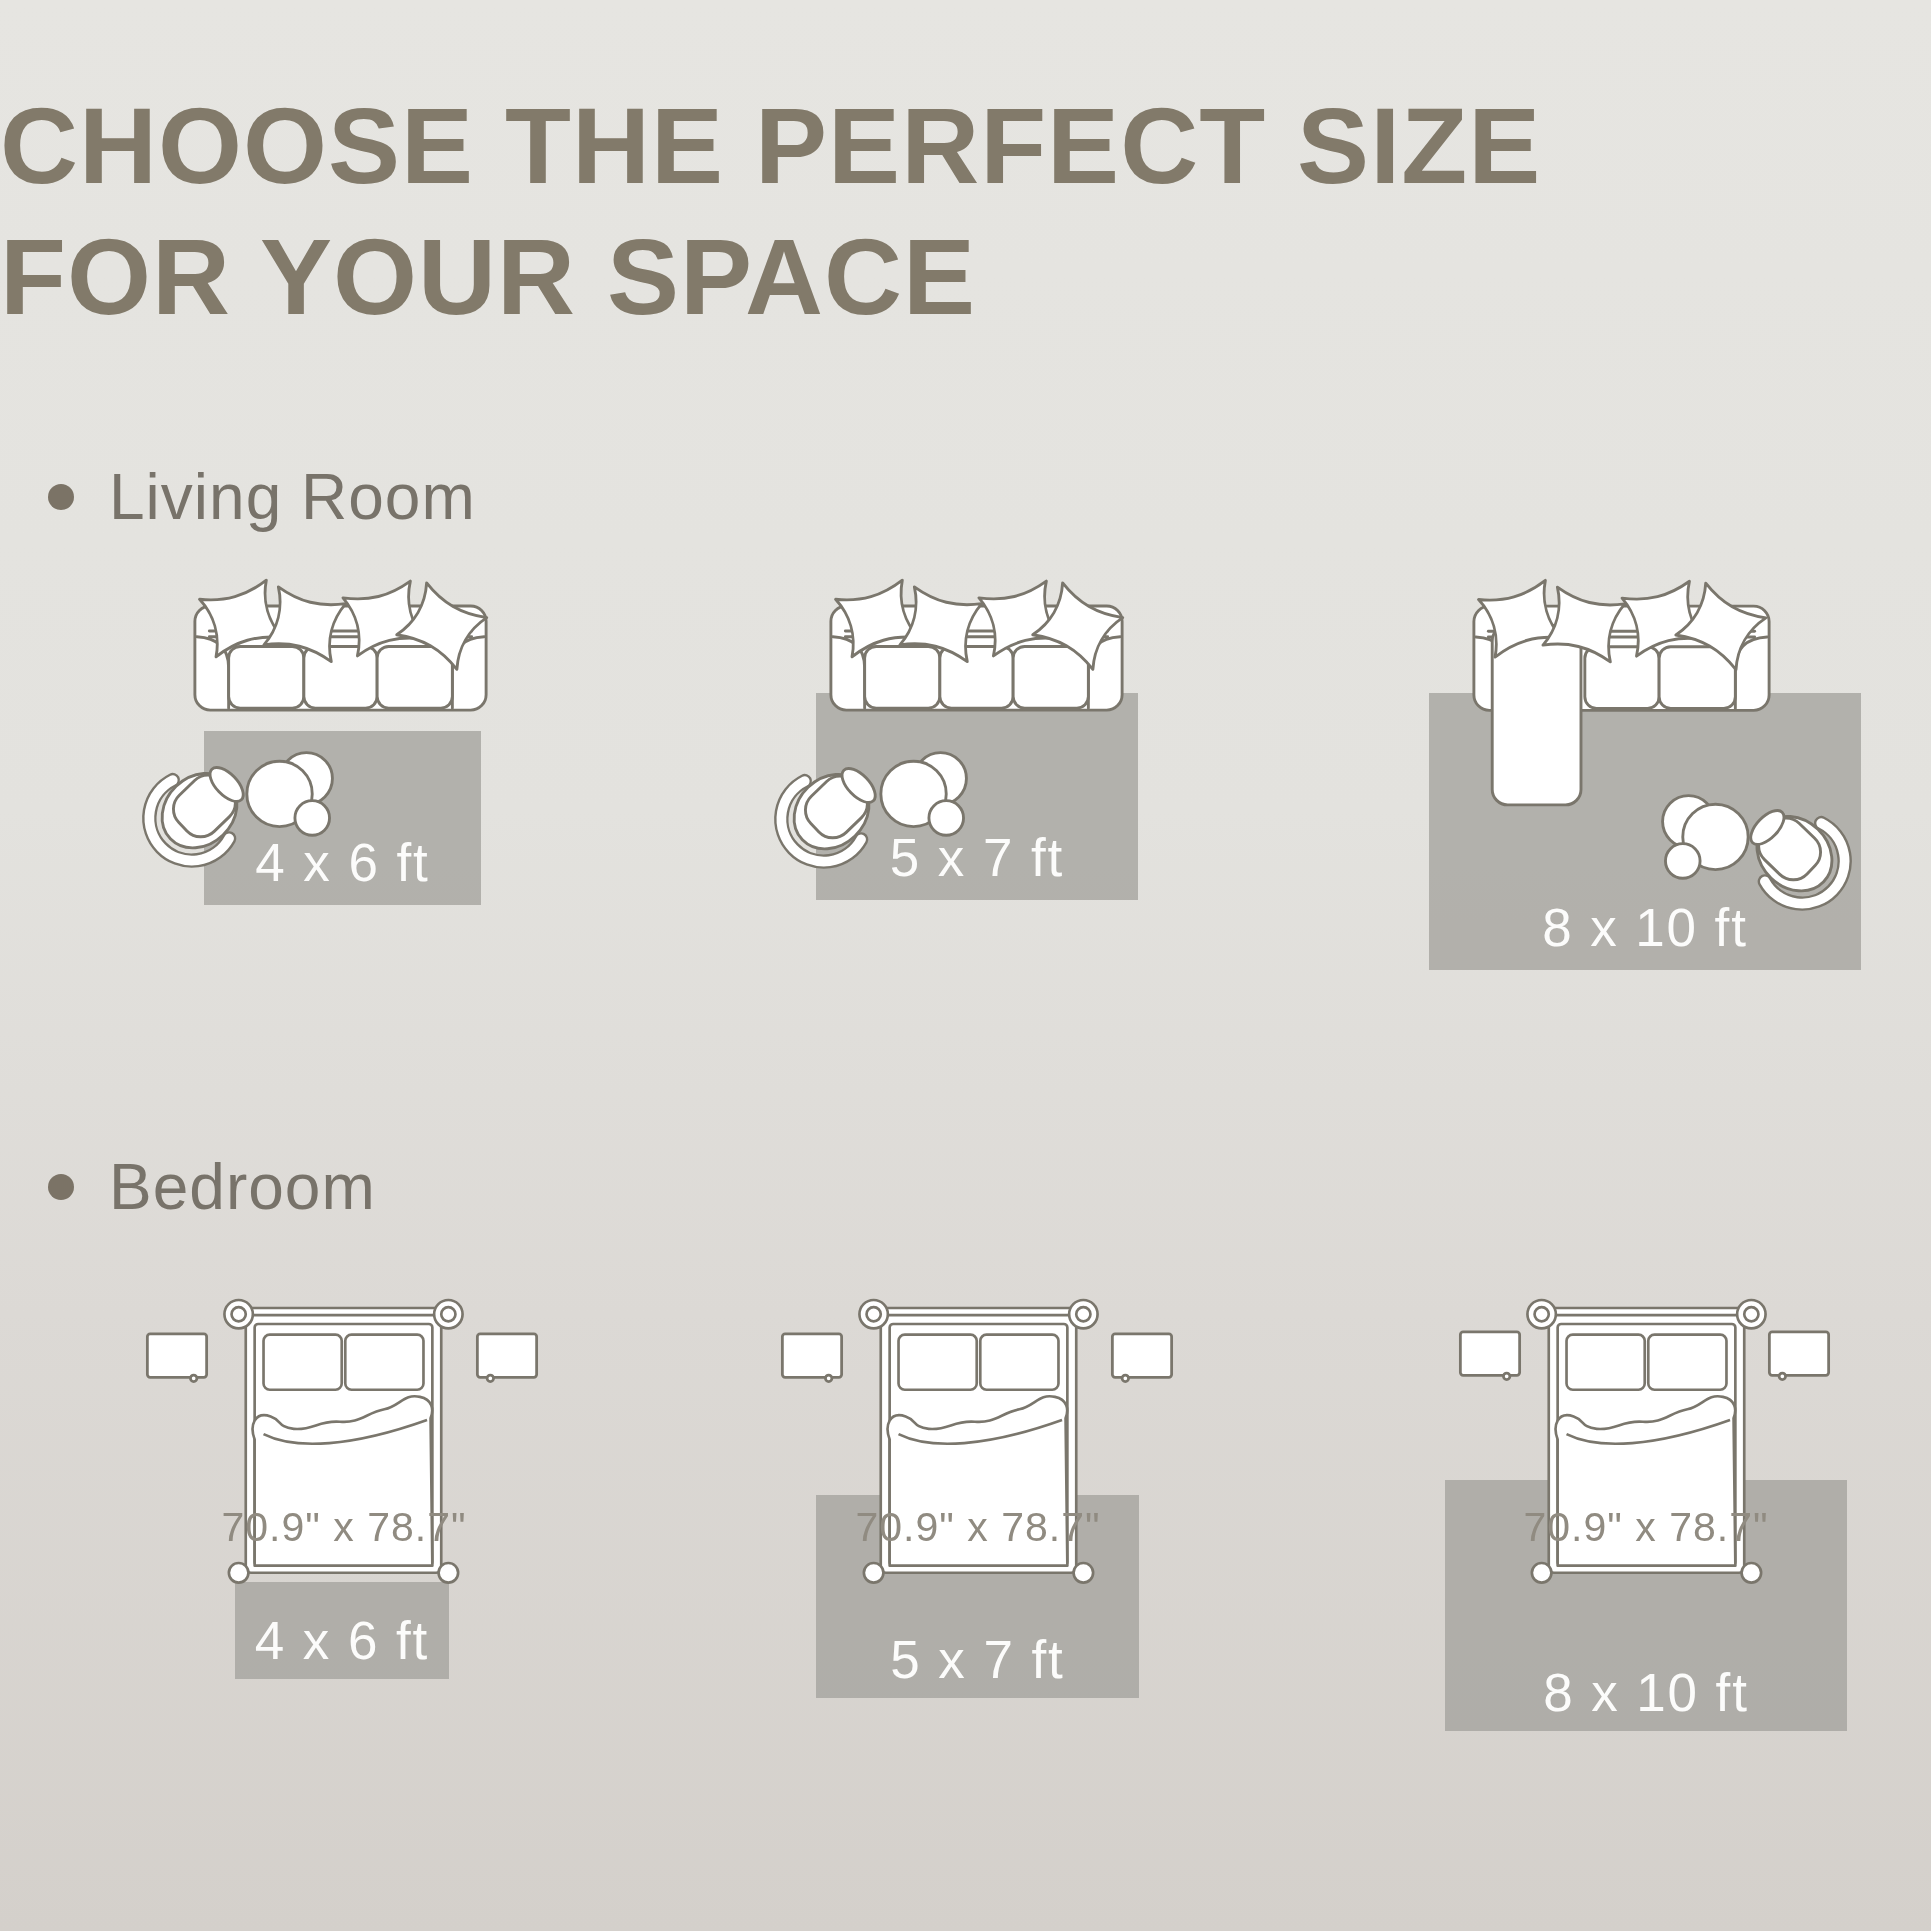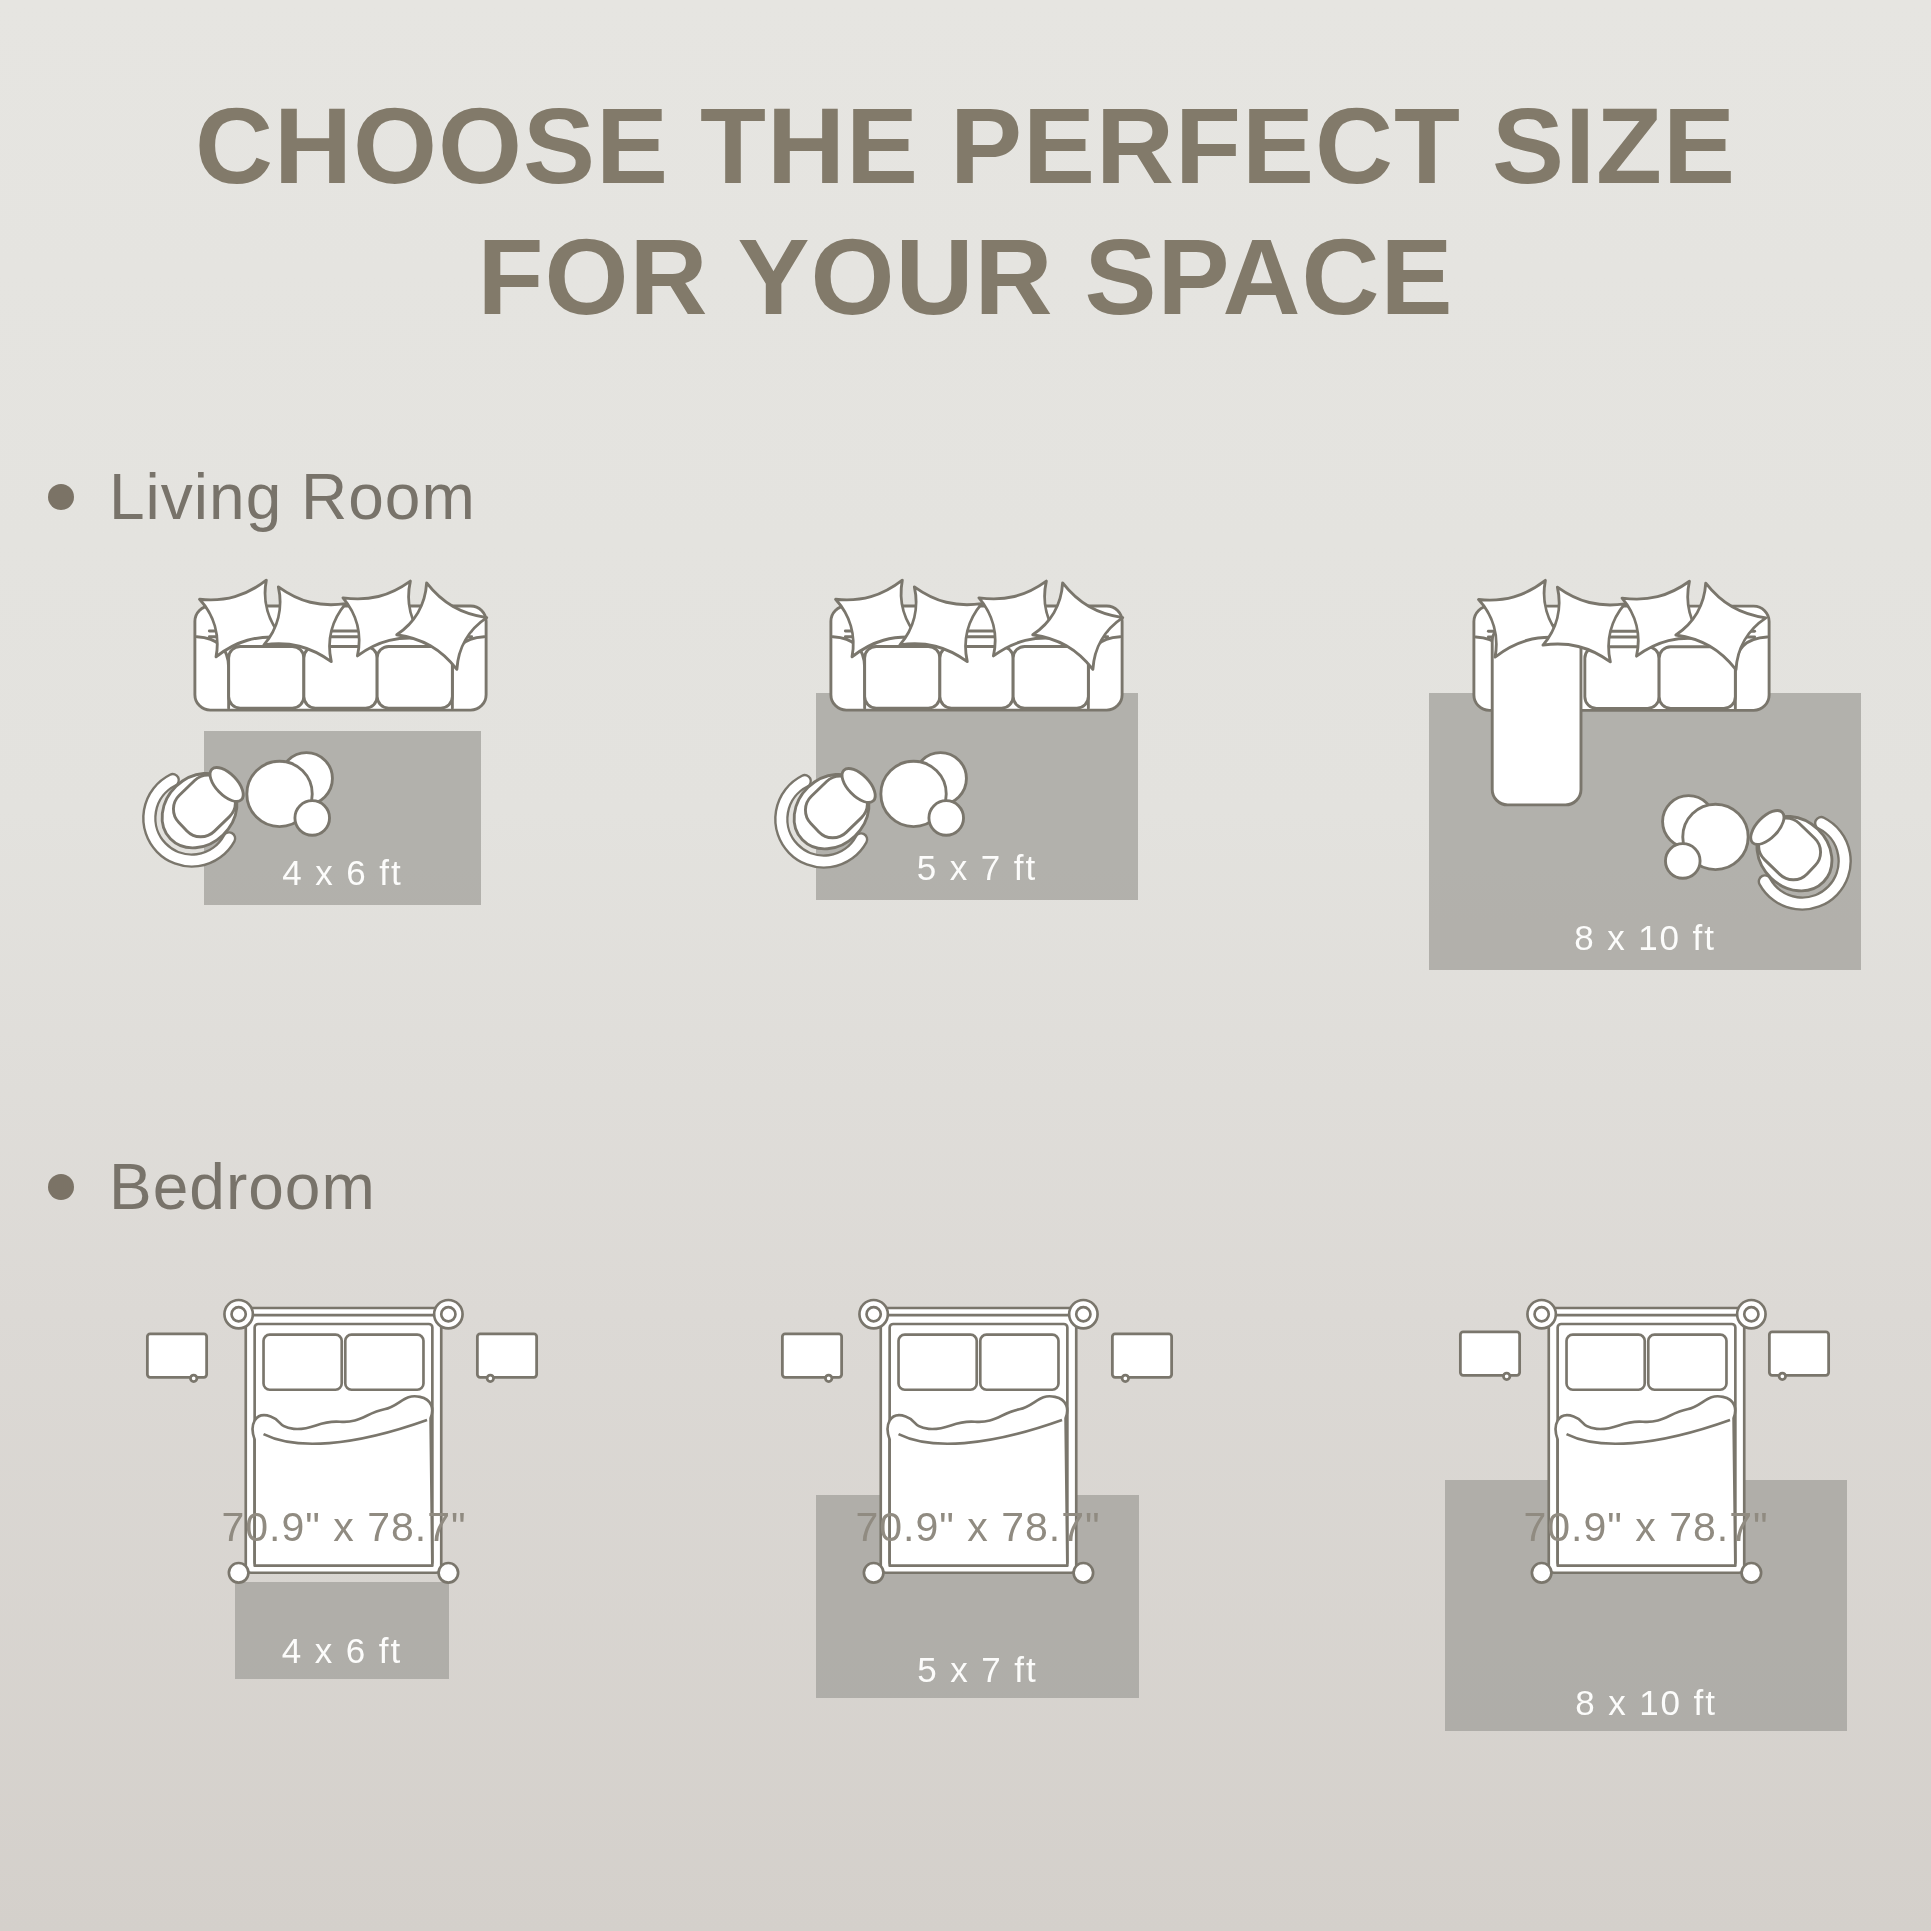--- a/index.html
+++ b/index.html
@@ -3,38 +3,38 @@
 <meta charset="utf-8">
 <style>
   html,body{margin:0;padding:0;background:#cfccc7;}
   .canvas{
     position:relative;width:1931px;height:1931px;overflow:hidden;
     background:linear-gradient(180deg,#e6e5e1 0%,#e3e2de 42%,#dcd9d5 68%,#d4d0cb 100%);
     font-family:"Liberation Sans", sans-serif;
   }
   .title{
     position:absolute;top:81px;left:0;width:100%;
-    text-align:center;font-weight:bold;font-size:108px;line-height:1.21;
+    text-align:left;font-weight:bold;font-size:108px;line-height:1.21;
     color:#827a6a;letter-spacing:1px;
   }
   .section-header{
     position:absolute;display:flex;align-items:center;gap:35px;height:89px;
     color:#78736a;font-size:64px;font-weight:300;letter-spacing:1px;
   }
   .section-header .bullet{
     width:26px;height:26px;border-radius:50%;background:#7b7366;flex:0 0 auto;
   }
   #hdr-living{left:48px;top:452px;justify-content:space-between;}
   #hdr-bedroom{left:48px;top:1142px;}
   .rug{
     position:absolute;background:rgba(164,163,158,0.78);z-index:1;
   }
   .rug-label{
     position:absolute;left:0;right:0;text-align:center;
-    color:#fcfcfb;font-size:35px;font-weight:300;letter-spacing:1.9px;z-index:3;
+    color:#fcfcfb;font-size:53px;font-weight:300;letter-spacing:1.9px;z-index:3;
   }
   .lr .rug-label{bottom:11.6px;}
   .br .rug-label{bottom:7.7px;}
   .icon{position:absolute;z-index:2;overflow:visible;}
   .bed-size-label{
     position:absolute;z-index:3;transform:translateX(-50%);
     color:#908b81;font-size:41px;font-weight:300;letter-spacing:1px;white-space:nowrap;
   }
   .defs{position:absolute;width:0;height:0;overflow:hidden;}
 </style>

